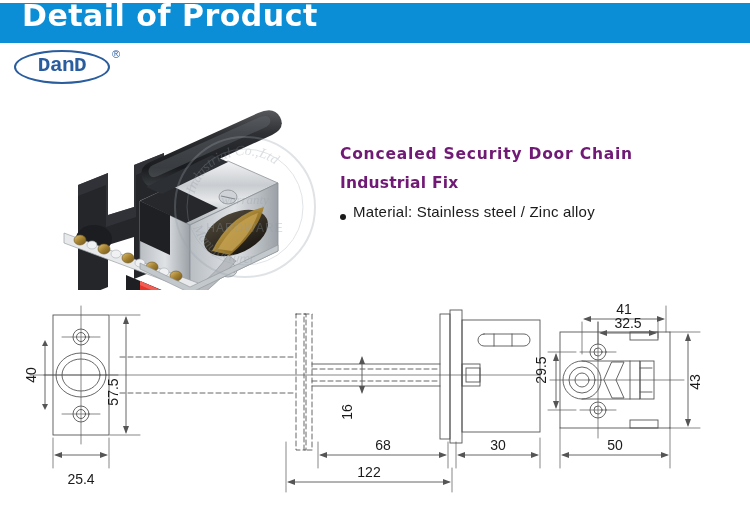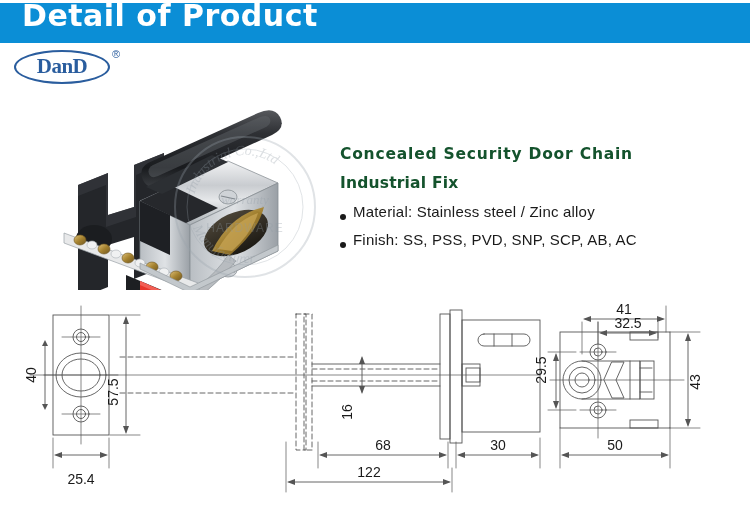--- a/index.html
+++ b/index.html
@@ -25,41 +25,41 @@
   }
 
   
   #logo-block{ position:absolute; left:8px; top:46px; width:120px; height:42px; }
   #logo-ellipse{
     position:absolute; left:6px; top:4px; width:96px; height:34px;
     border:2px solid #2a5d9e; border-radius:50%;
   }
   #logo-text{
     position:absolute; left:0; top:8px; width:108px; text-align:center;
-    font-family:Liberation Serif, serif;
+    font-family:Liberation Mono, monospace;
     font-size:21px; font-weight:bold; color:#2a5d9e; letter-spacing:-0.5px;
   }
   #logo-reg{
     position:absolute; left:104px; top:2px;
     font-size:11px; color:#2a5d9e;
   }
 
   
   #product-photo{ position:absolute; left:22px; top:55px; width:300px; height:235px; }
 
   
   #watermark{
     position:absolute; left:155px; top:120px; width:180px; height:175px;
     opacity:0.30; pointer-events:none;
   }
 
   
   #desc-block{ position:absolute; left:340px; top:145px; width:400px; }
   .desc-head{
-    font-size:15.5px; font-weight:bold; color:#14532d;
+    font-size:15.5px; font-weight:bold; color:#701a75;
     letter-spacing:0.8px; margin-bottom:11px;
     font-family:"DejaVu Sans", sans-serif;
   }
   .desc-head.h2{ letter-spacing:0.2px; }
   .desc-bullet{
     font-size:15px; color:#1a1a1a; margin-bottom:11px;
     letter-spacing:0.2px; display:flex; align-items:flex-end;
   }
   .bullet-dot{
     display:inline-block; width:6px; height:6px; border-radius:50%;
@@ -201,24 +201,20 @@
   <text x="90" y="112" text-anchor="middle" font-family="Liberation Sans, sans-serif" font-size="12" letter-spacing="1" fill="#8e99a3">HARDWARE</text>
 </svg>
 
 <div id="desc-block">
   <div class="desc-head">Concealed Security Door Chain</div>
   <div class="desc-head h2">Industrial Fix</div>
   <div class="desc-bullet">
     <span class="bullet-dot"></span>
     <span>Material: Stainless steel / Zinc alloy</span>
   </div>
-  <div class="desc-bullet">
-    <span class="bullet-dot"></span>
-    <span>Finish: SS, PSS, PVD, SNP, SCP, AB, AC</span>
-  </div>
 </div>
 
 <svg id="tech-drawing" viewBox="0 0 750 225">
   <g stroke="#555555" fill="none" stroke-width="0.9" stroke-linecap="round">
 
     <g>
       <rect x="53" y="23" width="56" height="120"></rect>
 
       <line x1="81" y1="14" x2="81" y2="152" stroke-width="0.7"></line>
       <line x1="44" y1="83" x2="118" y2="83" stroke-width="0.7"></line>

